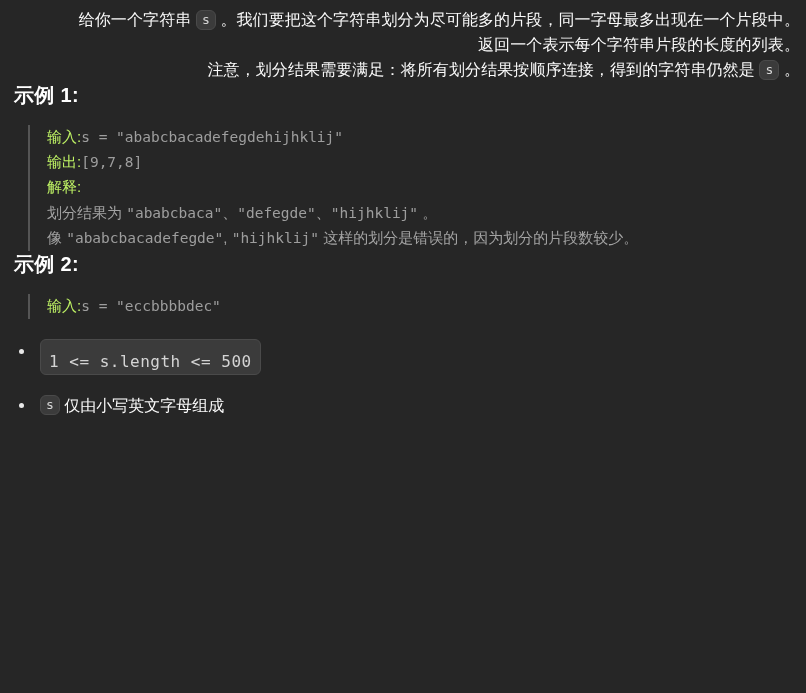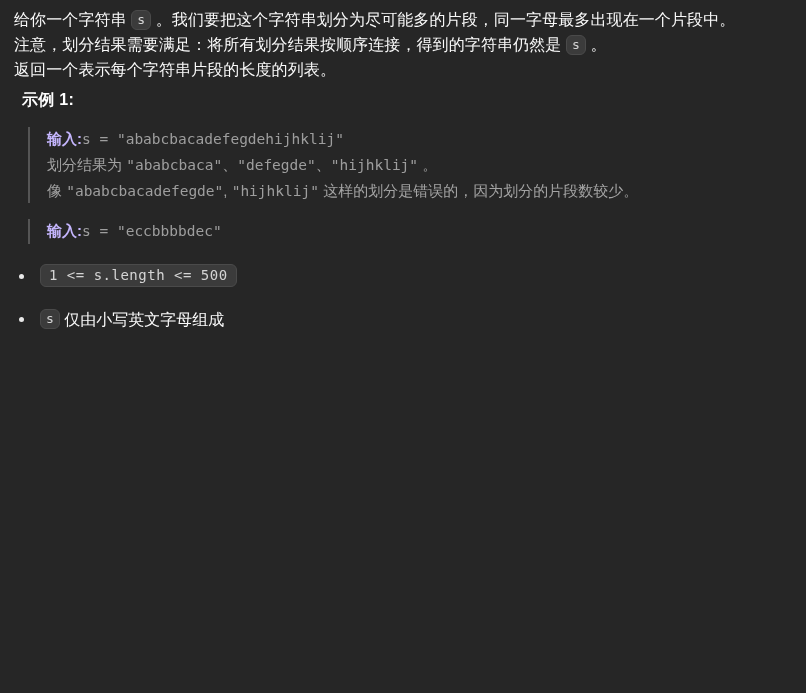--- a/index.html
+++ b/index.html
@@ -20,67 +20,68 @@
     box-sizing: border-box;
     width: 806px;
   }
 
   p.para {
     margin: 0 0 0 0;
     font-size: 16px;
     line-height: 1.55;
     color: #fafafa;
     letter-spacing: 0.1px;
+    text-align: right;
   }
   .para-gap-1 { margin-top: 3px; }
   .para-gap { margin-top: 25px; }
 
   code.inline {
     font-family: "DejaVu Sans Mono", "Liberation Mono", monospace;
     font-size: 13px;
     background: #3b3b3b;
     border: 1px solid #4a4a4a;
     border-radius: 6px;
     padding: 2px 5px 3px 5px;
     color: #d4d4d4;
     line-height: 1;
     display: inline-block;
     vertical-align: 1px;
   }
   code.inline.wide {
-    font-size: 14px;
-    padding: 3px 8px 4px 8px;
+    font-size: 16px;
+    padding: 14px 8px 4px 8px;
     letter-spacing: 0.5px;
   }
 
   h3.section {
-    font-size: 16px;
+    font-size: 20px;
     font-weight: bold;
     color: #ffffff;
-    margin: 8px;
+    margin: 0;
     letter-spacing: 0.3px;
   }
   .h-example1 { margin-top: 62px; }
   .h-example2 { margin-top: 36px; }
   .h-hint { margin-top: 62px; }
 
   .example {
     margin-top: 16px;
     padding-left: 17px;
     border-left: 2px solid #555555;
     margin-left: 14px;
   }
   .ex-line {
     font-size: 15px;
     line-height: 1.65;
     white-space: nowrap;
   }
   .ex-label {
-    font-weight: bold;
-    color: #c4b5fd;
+    font-weight: normal;
+    color: #bef264;
     font-size: 15px;
   }
   .ex-code {
     font-family: "DejaVu Sans Mono", "Liberation Mono", monospace;
     font-size: 14.5px;
     color: #9e9e9e;
   }
   .ex-expl {
     font-size: 15px;
     color: #a3a3a3;
@@ -118,34 +119,37 @@
   }
   .hint-text { vertical-align: middle; }
 </style>
 </head>
 <body>
 
 <div class="page">
 
   <p class="para para-gap-1"><span>给你一个字符串 </span><code class="inline">s</code><span> 。我们要把这个字符串划分为尽可能多的片段，同一字母最多出现在一个片段中。</span></p>
 
+  <p class="para para-gap">返回一个表示每个字符串片段的长度的列表。</p>
+
   <p class="para para-gap"><span>注意，划分结果需要满足：将所有划分结果按顺序连接，得到的字符串仍然是 </span><code class="inline">s</code><span> 。</span></p>
-
-  <p class="para para-gap">返回一个表示每个字符串片段的长度的列表。</p>
 
   <h3 class="section h-example1">示例 1:</h3>
 
   <div class="example">
     <div class="ex-line"><span class="ex-label">输入:</span><span class="ex-code">s = "ababcbacadefegdehijhklij"</span></div>
+    <div class="ex-line"><span class="ex-label">输出:</span><span class="ex-code">[9,7,8]</span></div>
+    <div class="ex-line"><span class="ex-label">解释:</span></div>
     <div id="ex1-expl">
         <div class="ex-expl"><span>划分结果为 </span><span class="mono">"ababcbaca"</span><span>、</span><span class="mono">"defegde"</span><span>、</span><span class="mono">"hijhklij"</span><span> 。</span></div>
         <div class="ex-expl"><span>像 </span><span class="mono">"ababcbacadefegde"</span><span>, </span><span class="mono">"hijhklij"</span><span> 这样的划分是错误的，因为划分的片段数较少。</span></div>
       </div>
   </div>
 
+  <h3 class="section h-example2">示例 2:</h3>
 
   <div class="example">
     <div class="ex-line"><span class="ex-label">输入:</span><span class="ex-code">s = "eccbbbbdec"</span></div>
   </div>
 
 
   <ul class="hints">
     <li><code class="inline wide">1 &lt;= s.length &lt;= 500</code><span class="hint-text"></span></li>
     <li><code class="inline">s</code><span class="hint-text"> 仅由小写英文字母组成</span></li>
   </ul>

